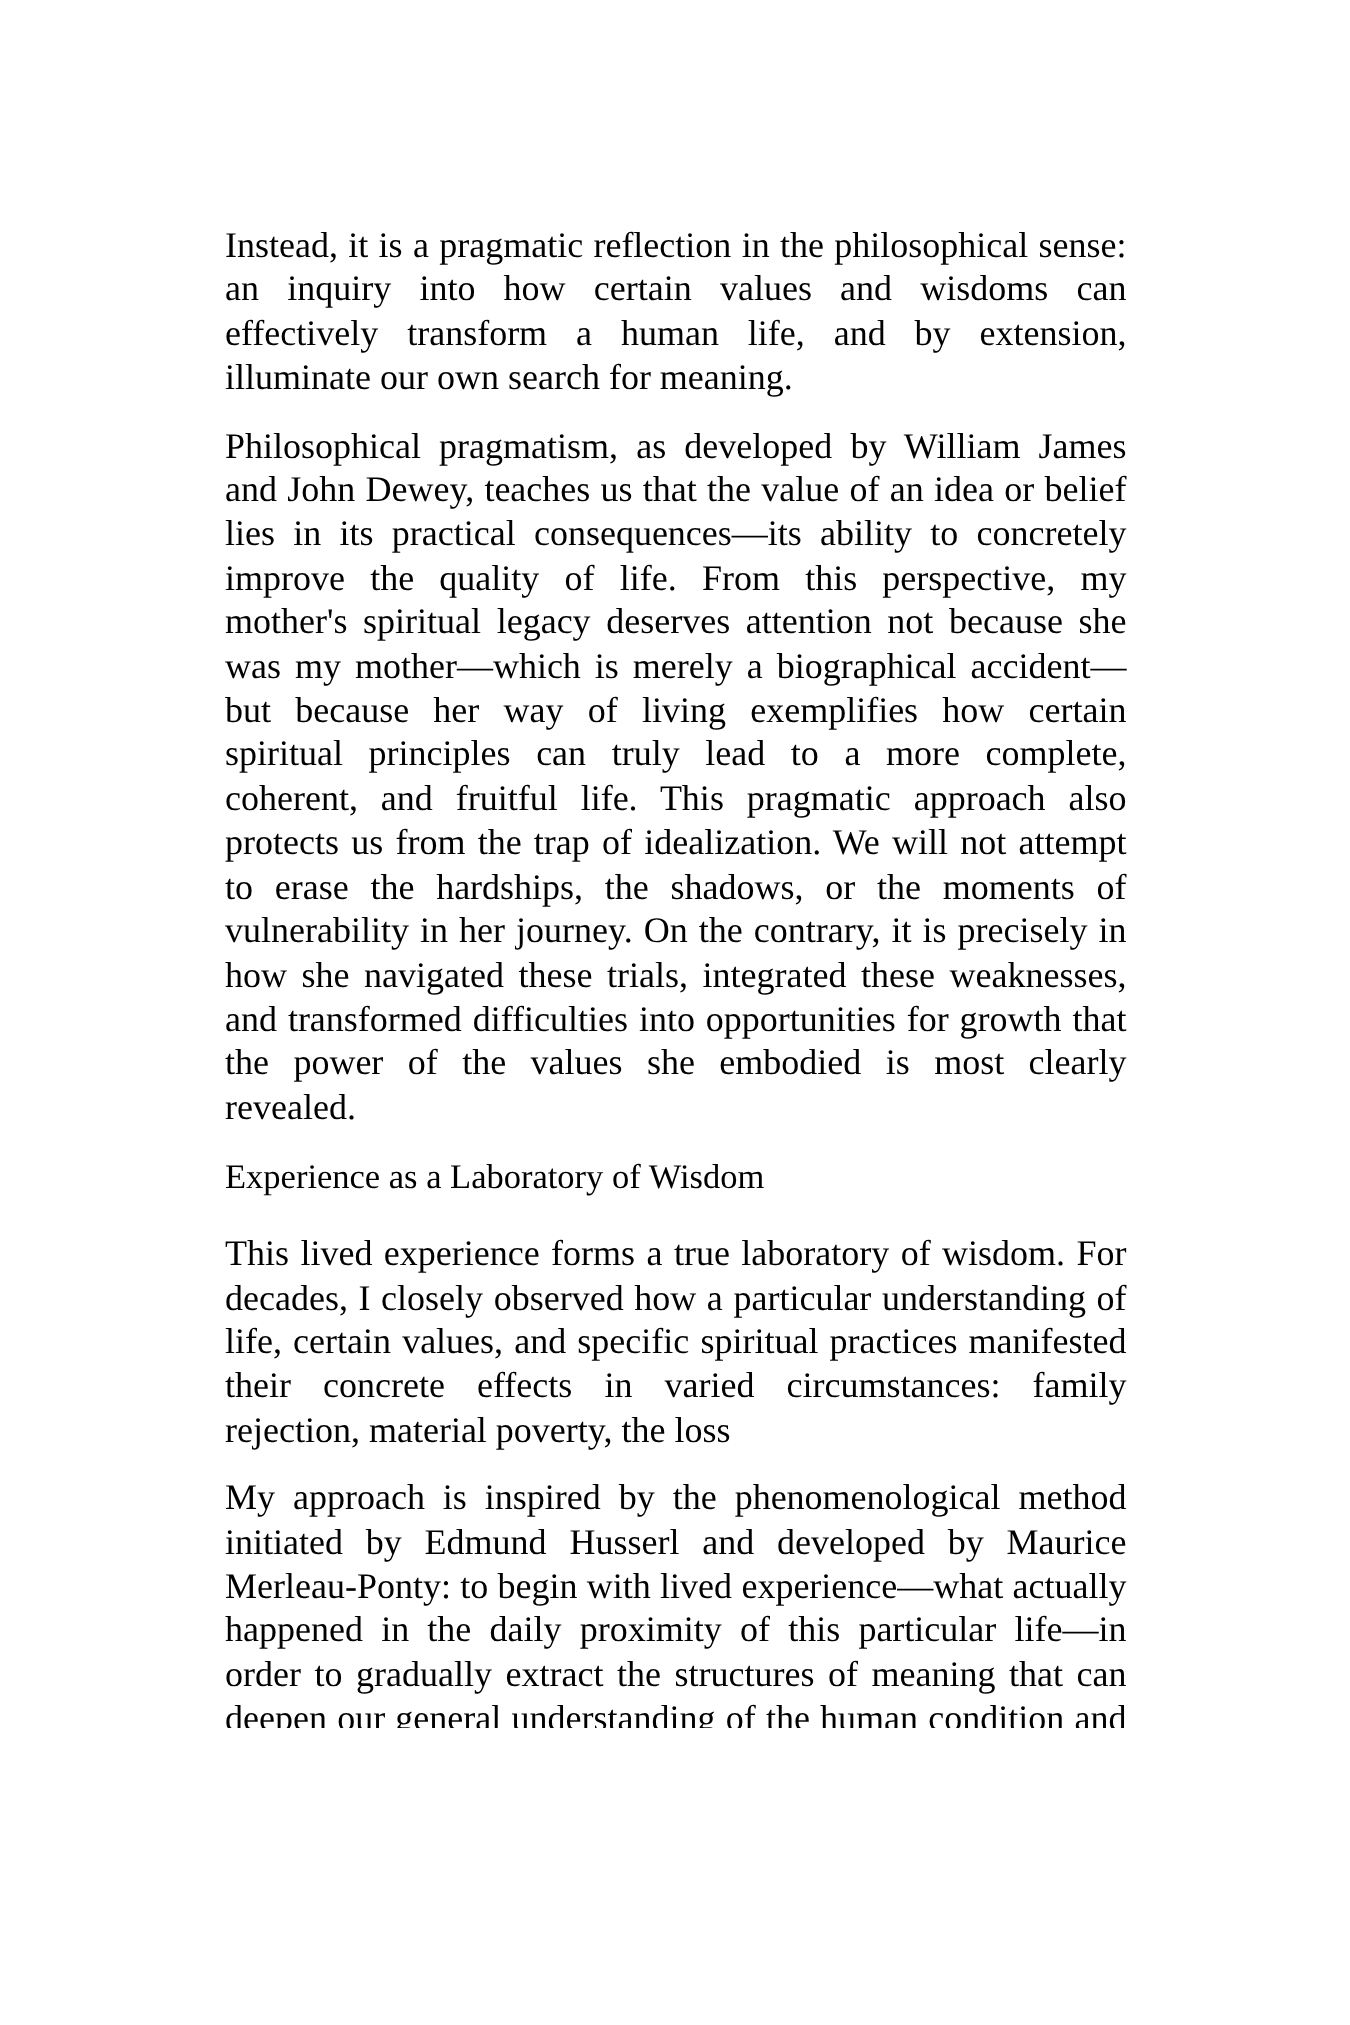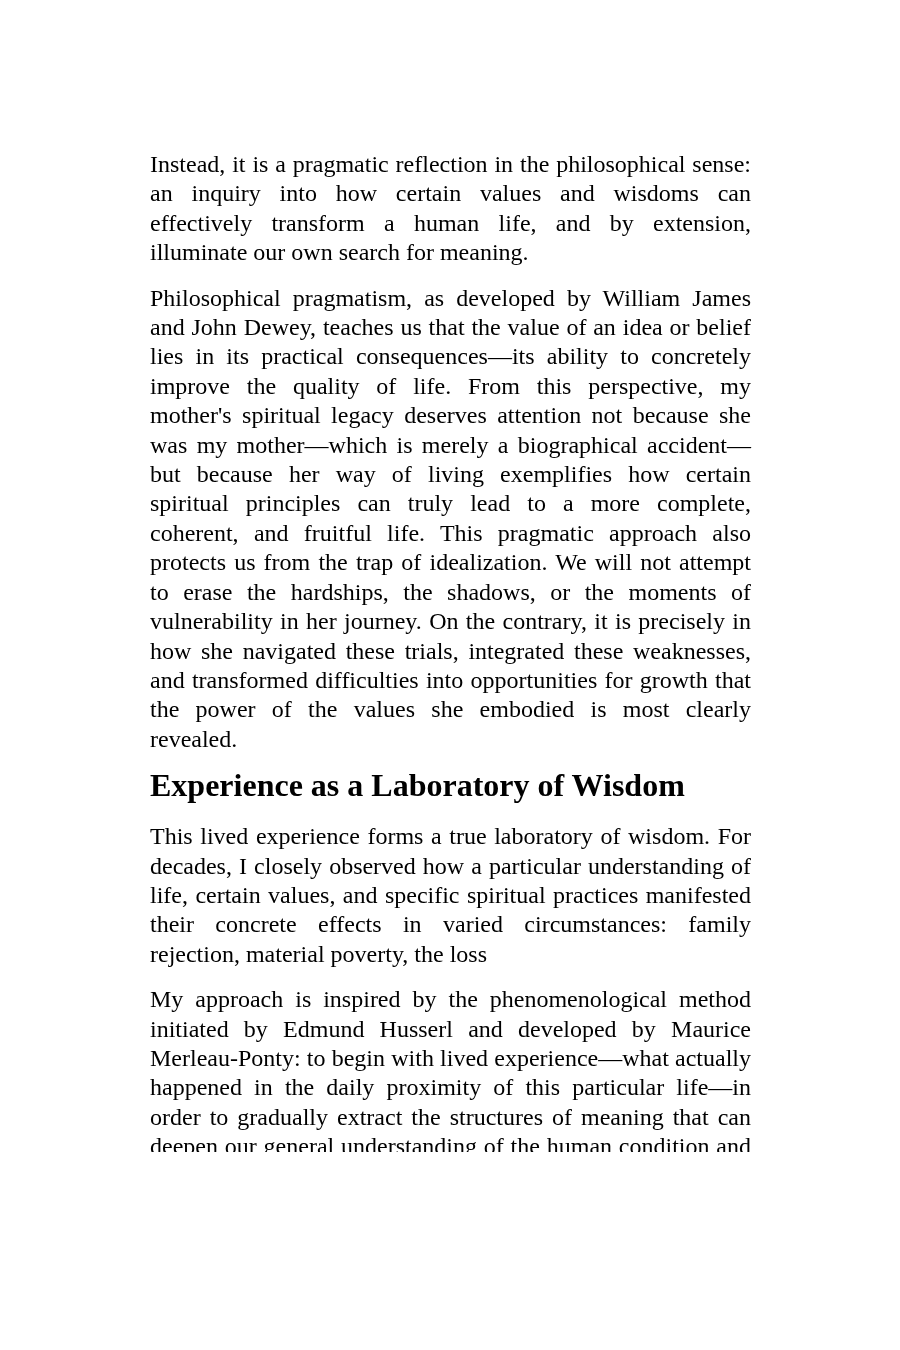--- a/index.html
+++ b/index.html
@@ -23,22 +23,22 @@
     width: 601px;
     font-size: 24px;
     line-height: 29.4px;
     text-align: justify;
     text-justify: inter-word;
   }
   .text-block p {
     margin: 0 0 16px 0;
   }
   .section-heading {
-    font-size: 32px;
-    font-weight: bold;
+    font-size: 23px;
+    font-weight: normal;
     text-align: left;
     margin: 10px 0 22px 0;
     line-height: 30px;
   }
   .page-number {
     position: absolute;
     top: 1216px;
     left: 0;
     width: 900px;
     text-align: center;

